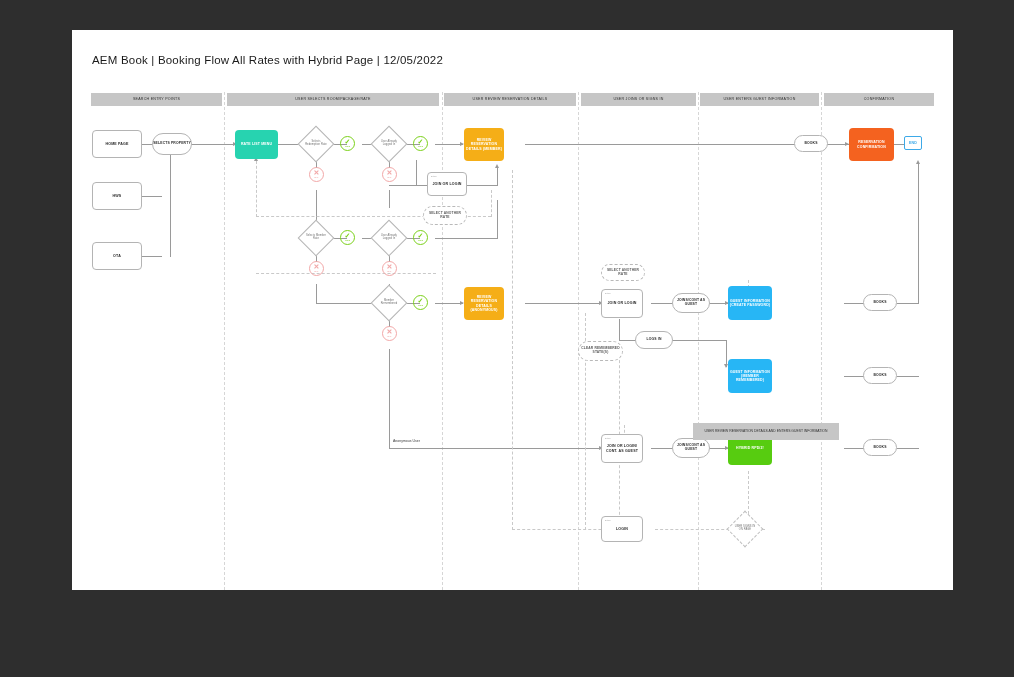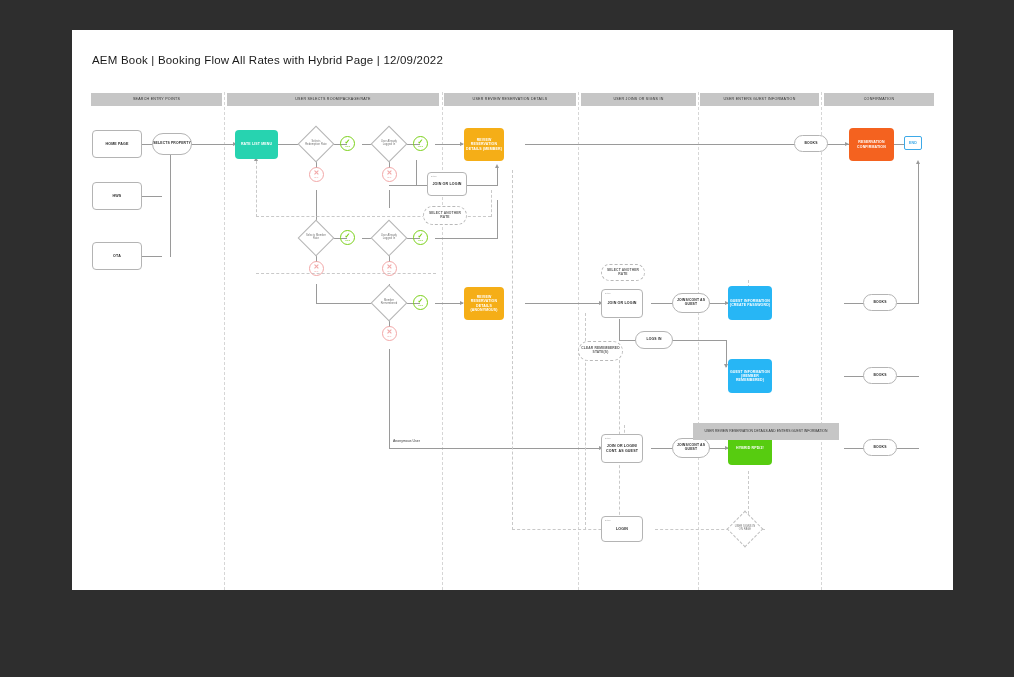--- a/index.html
+++ b/index.html
@@ -149,21 +149,21 @@
   }
   .arrow.r{border-top:2.6px solid transparent;border-bottom:2.6px solid transparent;border-left:4px solid #9a9a9a;}
   .arrow.d{border-left:2.6px solid transparent;border-right:2.6px solid transparent;border-top:4px solid #9a9a9a;}
   .arrow.u{border-left:2.6px solid transparent;border-right:2.6px solid transparent;border-bottom:4px solid #9a9a9a;}
 </style>
 </head>
 <body>
 
 <div id="canvas">
 
-  <div id="page-title">AEM Book | Booking Flow All Rates with Hybrid Page | 12/09/2022</div>
+  <div id="page-title">AEM Book | Booking Flow All Rates with Hybrid Page | 12/05/2022</div>
 
   <div class="lane-head" style="left:19px;top:63px;width:131px;">
     <span>SEARCH ENTRY POINTS</span>
   </div>
   <div class="lane-head" style="left:155px;top:63px;width:212px;">
     <span>USER SELECTS ROOM/PACKAGE/RATE</span>
   </div>
   <div class="lane-head" style="left:372px;top:63px;width:132px;">
     <span>USER REVIEW RESERVATION DETAILS</span>
   </div>

